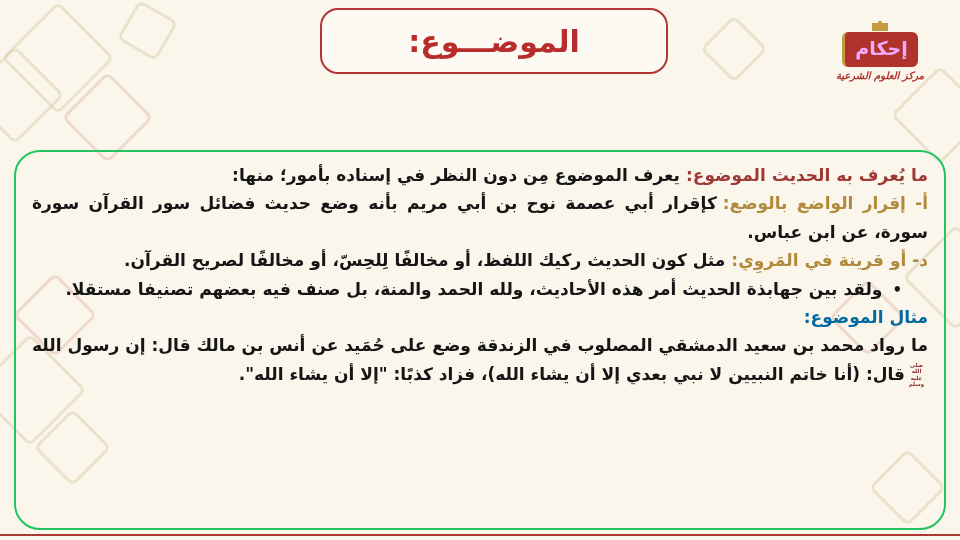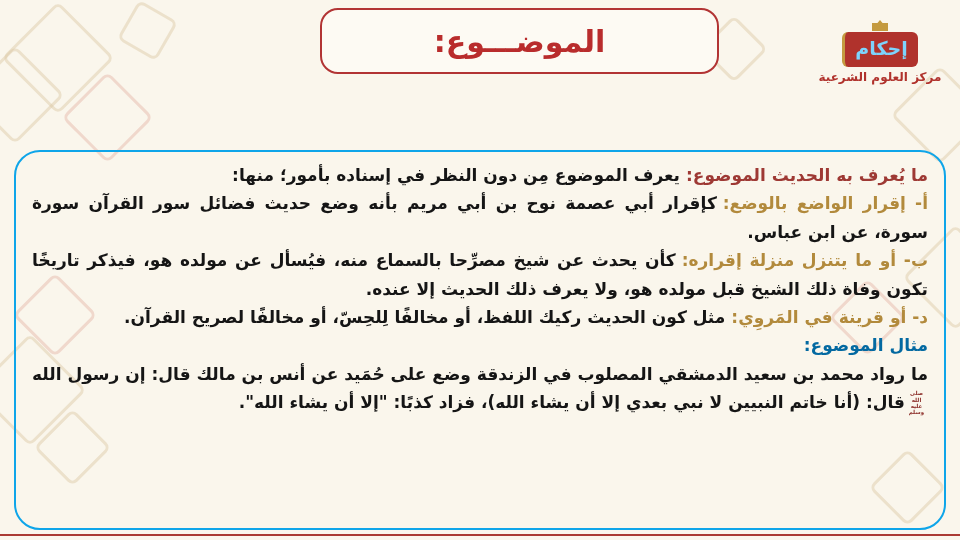--- a/index.html
+++ b/index.html
@@ -17,21 +17,21 @@
     border: 3px solid #dcc7a4;
     border-radius: 7px;
     opacity: 0.45;
     z-index: 0;
   }
   .orn.red { border-color: #e4b3a6; }
   
   .title-box {
     position: absolute;
     left: 320px; top: 8px;
-    width: 399px; height: 66px;
+    width: 348px; height: 66px;
     background: #fdfaf3;
     border: 2.5px solid #b23434;
     border-radius: 18px;
     display: flex; align-items: center; justify-content: center;
     z-index: 2;
   }
   .title-box .title-text {
     color: #b92c2c;
     font-size: 30px;
     font-weight: 700;
@@ -46,43 +46,44 @@
     z-index: 2;
   }
   .logo-emblem {
     width: 16px; height: 11px;
     background: #c49a3f;
     clip-path: polygon(50% 0, 66% 28%, 100% 28%, 100% 100%, 0 100%, 0 28%, 34% 28%);
     margin-bottom: 1px;
   }
   .logo-box {
     background: #b0322c;
-    color: #7dd3fc;
+    color: #f0abfc;
     font-size: 19px;
     font-weight: 700;
     line-height: 1;
     padding: 7px 10px 9px 10px;
     border-radius: 6px;
     border-left: 3px solid #c49a3f;
     direction: rtl;
   }
   .logo-sub {
     margin-top: 3px;
     color: #b0322c;
-    font-size: 12px;
+    font-size: 10px;
     font-weight: 700;
     direction: rtl;
     white-space: nowrap;
+    font-style: italic;
   }
   
   .content-box {
     position: absolute;
     left: 14px; right: 14px;
     top: 150px; bottom: 10px;
-    border: 2px solid #0ea5e9;
+    border: 2px solid #22c55e;
     border-radius: 26px;
     padding: 9px 16px 6px 16px;
     z-index: 1;
     direction: rtl;
   }
   .content-box p {
     margin: 0;
     font-size: 17px;
     font-weight: 700;
     line-height: 1.67;
@@ -139,25 +140,25 @@
   <div class="logo-box">إحكام</div>
   <div class="logo-sub">مركز العلوم الشرعية</div>
 </div>
 
 <div class="content-box">
 
   <p><span class="h-maroon">ما يُعرف به الحديث الموضوع:</span><span>يعرف الموضوع مِن دون النظر في إسناده بأمور؛ منها:</span></p>
 
   <p><span class="h-gold">أ- إقرار الواضع بالوضع:</span><span>كإقرار أبي عصمة نوح بن أبي مريم بأنه وضع حديث فضائل سور القرآن سورة سورة، عن ابن عباس.</span></p>
 
-  <p><span class="h-gold">ب- أو ما يتنزل منزلة إقراره:</span><span>كأن يحدث عن شيخ مصرِّحا بالسماع منه، فيُسأل عن مولده هو، فيذكر تاريخًا تكون وفاة ذلك الشيخ قبل مولده هو، ولا يعرف ذلك الحديث إلا عنده.</span></p>
 
 
   <p><span class="h-gold">د- أو قرينة في المَروِي:</span><span>مثل كون الحديث ركيك اللفظ، أو مخالفًا لِلحِسّ، أو مخالفًا لصريح القرآن.</span></p>
 
+  <p class="note-line"><span class="bullet">•</span><span>ولقد بين جهابذة الحديث أمر هذه الأحاديث، ولله الحمد والمنة، بل صنف فيه بعضهم تصنيفا مستقلا.</span></p>
 
   <p><span class="h-red">مثال الموضوع:</span></p>
 
   <p><span>ما رواد محمد بن سعيد الدمشقي المصلوب في الزندقة وضع على حُمَيد عن أنس بن مالك قال: إن رسول الله</span><span class="pbuh">صلى الله عليه وسلم</span><span>قال: (أنا خاتم النبيين لا نبي بعدي إلا أن يشاء الله)، فزاد كذبًا: "إلا أن يشاء الله".</span></p>
 
 </div>
 
 <div class="bottom-rule"></div>
 
 </body></html>

